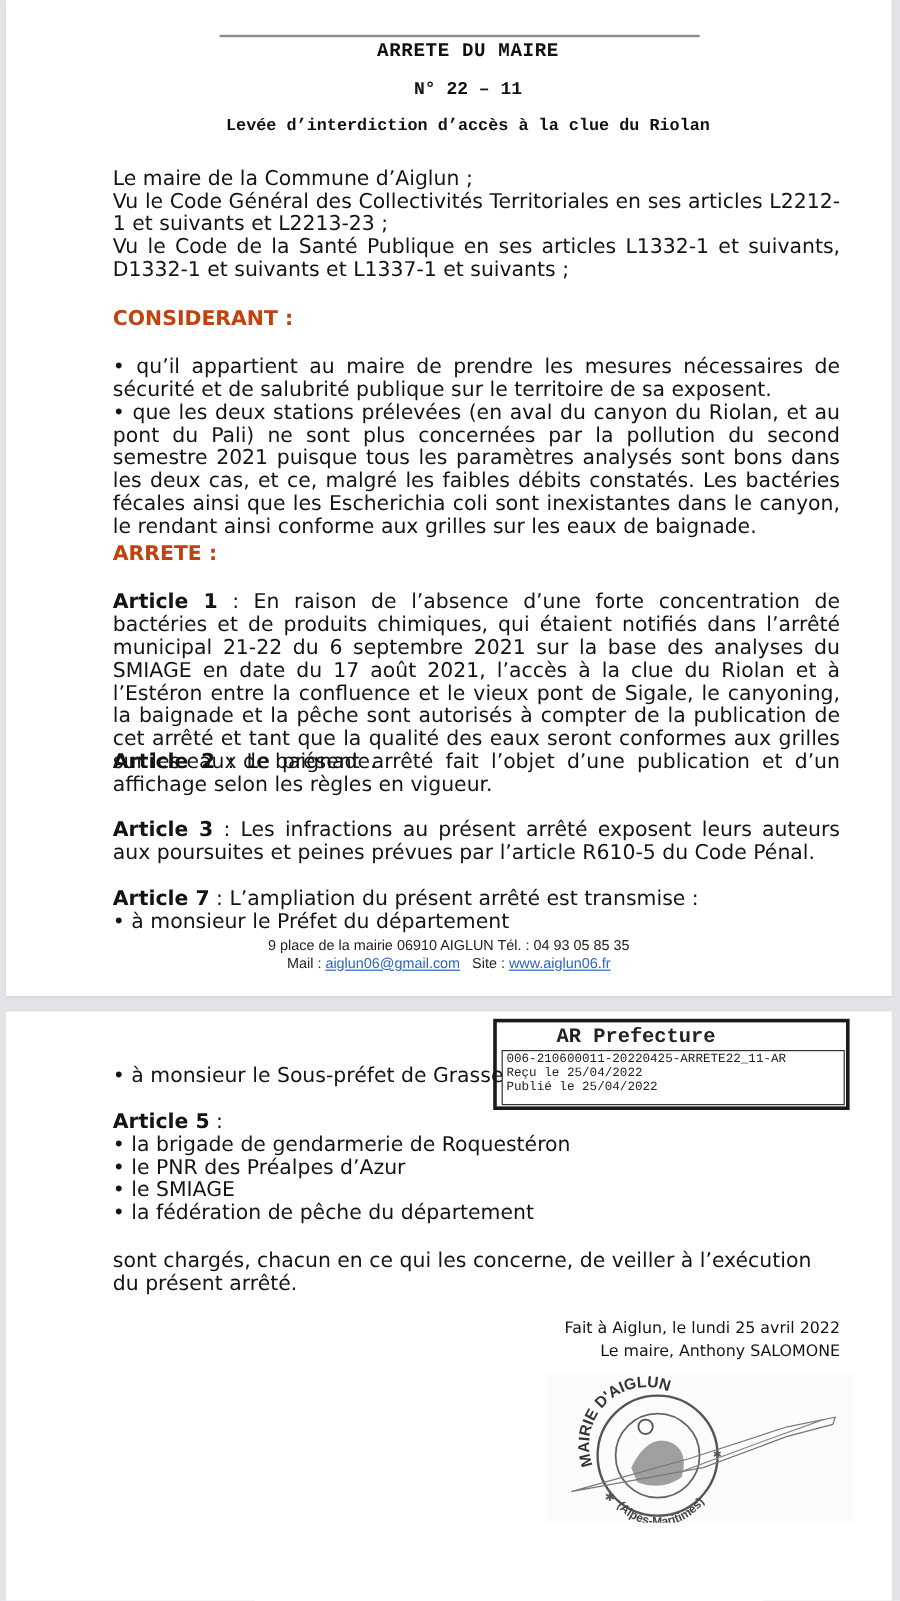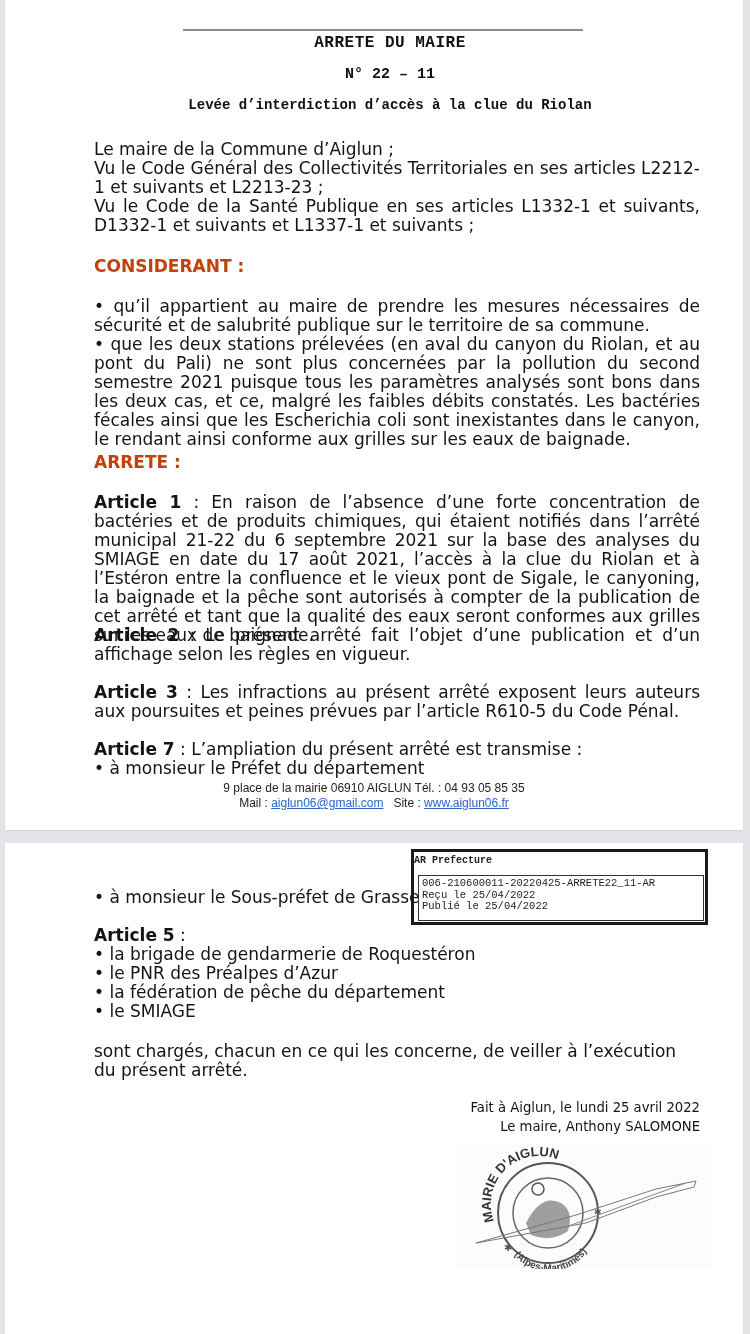--- a/index.html
+++ b/index.html
@@ -17,22 +17,22 @@
   .txt { font-family:"DejaVu Sans", sans-serif; font-size:17px; line-height:19px; color:#141414; }
   .para { position:absolute; left:89px; width:606px; }
   .just { text-align:justify; text-align-last:left; }
   .heading { position:absolute; left:89px; font-size:17px; font-weight:bold; font-family:"DejaVu Sans", sans-serif; color:#c2410c; }
   .art { font-weight:bold; }
   .line { display:block; white-space:nowrap; }
   .footer { position:absolute; left:0; width:738px; text-align:center; font-family:"Liberation Sans", sans-serif;
             font-size:12px; line-height:15px; color:#222; }
   .footer a { color:#2b63c9; text-decoration:underline; }
   .arbox { position:absolute; left:406px; top:6px; width:291px; height:70px; border:3px solid #1a1a1a; background:#fff; }
-  .arbox .hdr { position:absolute; left:0; width:232px; top:3px; font-family:"Liberation Mono", monospace;
-                font-weight:bold; font-size:10px; color:#222; }
+  .arbox .hdr { position:absolute; left:0; width:232px; top:3px; text-align:center; font-family:"Liberation Mono", monospace;
+                font-weight:bold; font-size:17px; color:#222; }
   .arbox .inner { position:absolute; left:4px; top:23px; width:278px; height:40px; border:1.5px solid #333;
                   font-family:"Liberation Mono", monospace; font-size:10.5px; line-height:11.5px; padding:2px 3px; color:#222; }
   .sign { position:absolute; right:43px; text-align:right; font-size:13.2px; line-height:19px; }
   .stamp { position:absolute; left:451px; top:300px; width:255px; height:126px; background:#fcfcfc; }
 </style>
 </head>
 <body>
 
 <div class="page" id="page1">
   <div class="rule"></div>
@@ -42,21 +42,21 @@
 
   <div class="para txt just" style="top:140px;">
     <span class="line">Le maire de la Commune d’Aiglun ;</span>
     <div>Vu le Code Général des Collectivités Territoriales en ses articles L2212-1 et suivants et L2213-23 ;</div>
     <div>Vu le Code de la Santé Publique en ses articles L1332-1 et suivants, D1332-1 et suivants et L1337-1 et suivants ;</div>
   </div>
 
   <div class="heading" style="top:256px;">CONSIDERANT :</div>
 
   <div class="para txt just" style="top:297px;">
-    <div>• qu’il appartient au maire de prendre les mesures nécessaires de sécurité et de salubrité publique sur le territoire de sa commune.</div>
+    <div>• qu’il appartient au maire de prendre les mesures nécessaires de sécurité et de salubrité publique sur le territoire de sa exposent.</div>
     <div>• que les deux stations prélevées (en aval du canyon du Riolan, et au pont du Pali) ne sont plus concernées par la pollution du second semestre 2021 puisque tous les paramètres analysés sont bons dans les deux cas, et ce, malgré les faibles débits constatés. Les bactéries fécales ainsi que les Escherichia coli sont inexistantes dans le canyon, le rendant ainsi conforme aux grilles sur les eaux de baignade.</div>
   </div>
 
   <div class="heading" style="top:452px;">ARRETE :</div>
 
   <div class="para txt just" style="top:493px;">
     <span class="art">Article 1</span><span> : En raison de l’absence d’une forte concentration de bactéries et de produits chimiques, qui étaient notifiés dans l’arrêté municipal 21-22 du 6 septembre 2021 sur la base des analyses du SMIAGE en date du 17 août 2021, l’accès à la clue du Riolan et à l’Estéron entre la confluence et le vieux pont de Sigale, le canyoning, la baignade et la pêche sont autorisés à compter de la publication de cet arrêté et tant que la qualité des eaux seront conformes aux grilles sur les eaux de baignade.</span>
   </div>
 
   <div class="para txt just" style="top:626px;">
@@ -89,22 +89,22 @@
       <div>Publié le 25/04/2022</div>
     </div>
   </div>
 
   <div class="para txt" style="top:45px;">• à monsieur le Sous-préfet de Grasse</div>
 
   <div class="para txt" style="top:83px;">
     <div><span class="art">Article 5</span><span> :</span></div>
     <div>• la brigade de gendarmerie de Roquestéron</div>
     <div>• le PNR des Préalpes d’Azur</div>
+    <div>• le SMIAGE</div>
     <div>• la fédération de pêche du département</div>
-    <div>• le SMIAGE</div>
   </div>
 
   <div class="para txt" style="top:199px;">sont chargés, chacun en ce qui les concerne, de veiller à l’exécution du présent arrêté.</div>
 
   <div class="sign txt" style="top:255px;">
     <div>Fait à Aiglun, le lundi 25 avril 2022</div>
     <div>Le maire, Anthony SALOMONE</div>
   </div>
 
   <div class="stamp">

